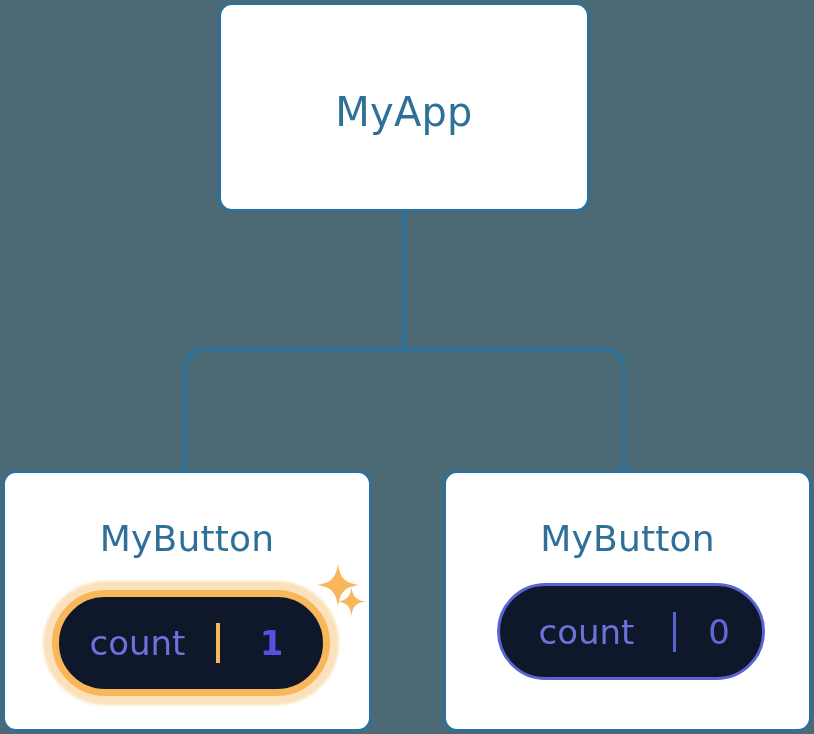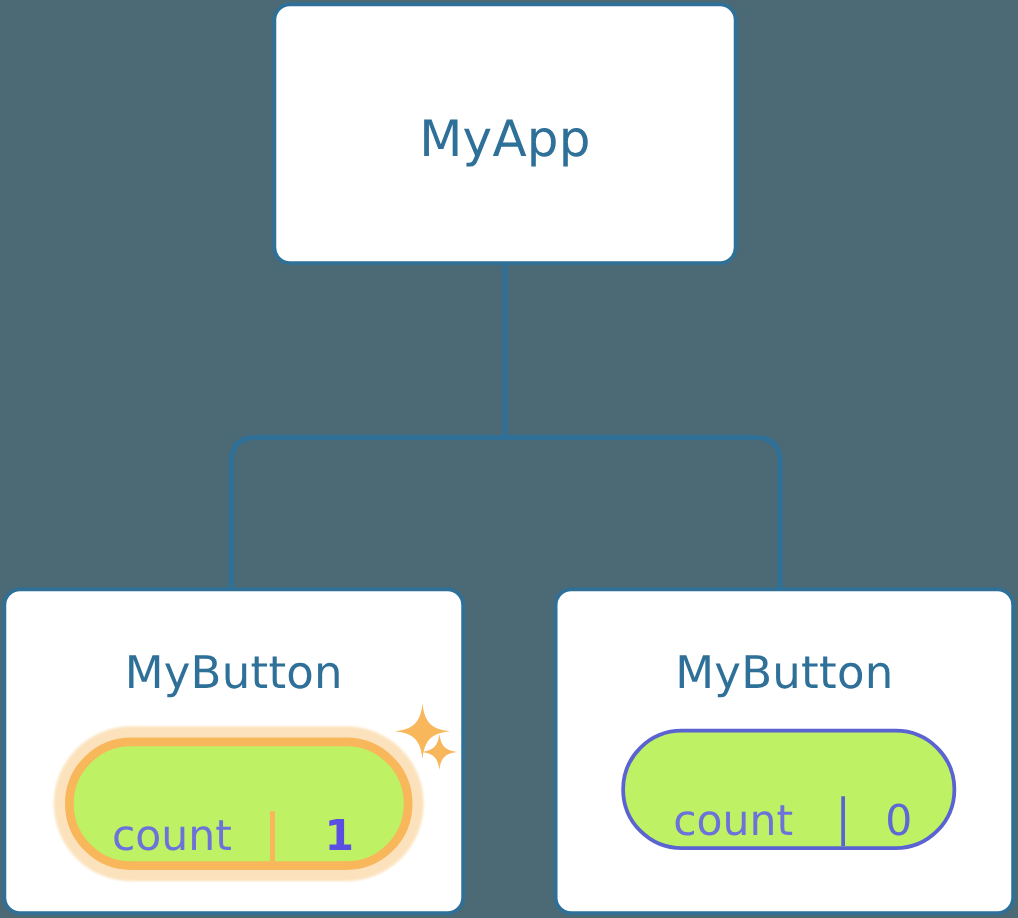--- a/index.html
+++ b/index.html
@@ -84,22 +84,22 @@
   #card-mybutton-left .card-title,
   #card-mybutton-right .card-title {
     top: 45px;
     font-size: 36px;
   }
 
   
   .state-pill {
     position: absolute;
     display: flex;
-    align-items: flex-end;
-    background: #bef264;
+    align-items: center;
+    background: #0f172a;
     box-sizing: border-box;
     overflow: hidden;
   }
 
   .pill-key,
   .pill-value {
     display: flex;
     align-items: center;
     justify-content: center;
     font-family: "DejaVu Sans", sans-serif;

